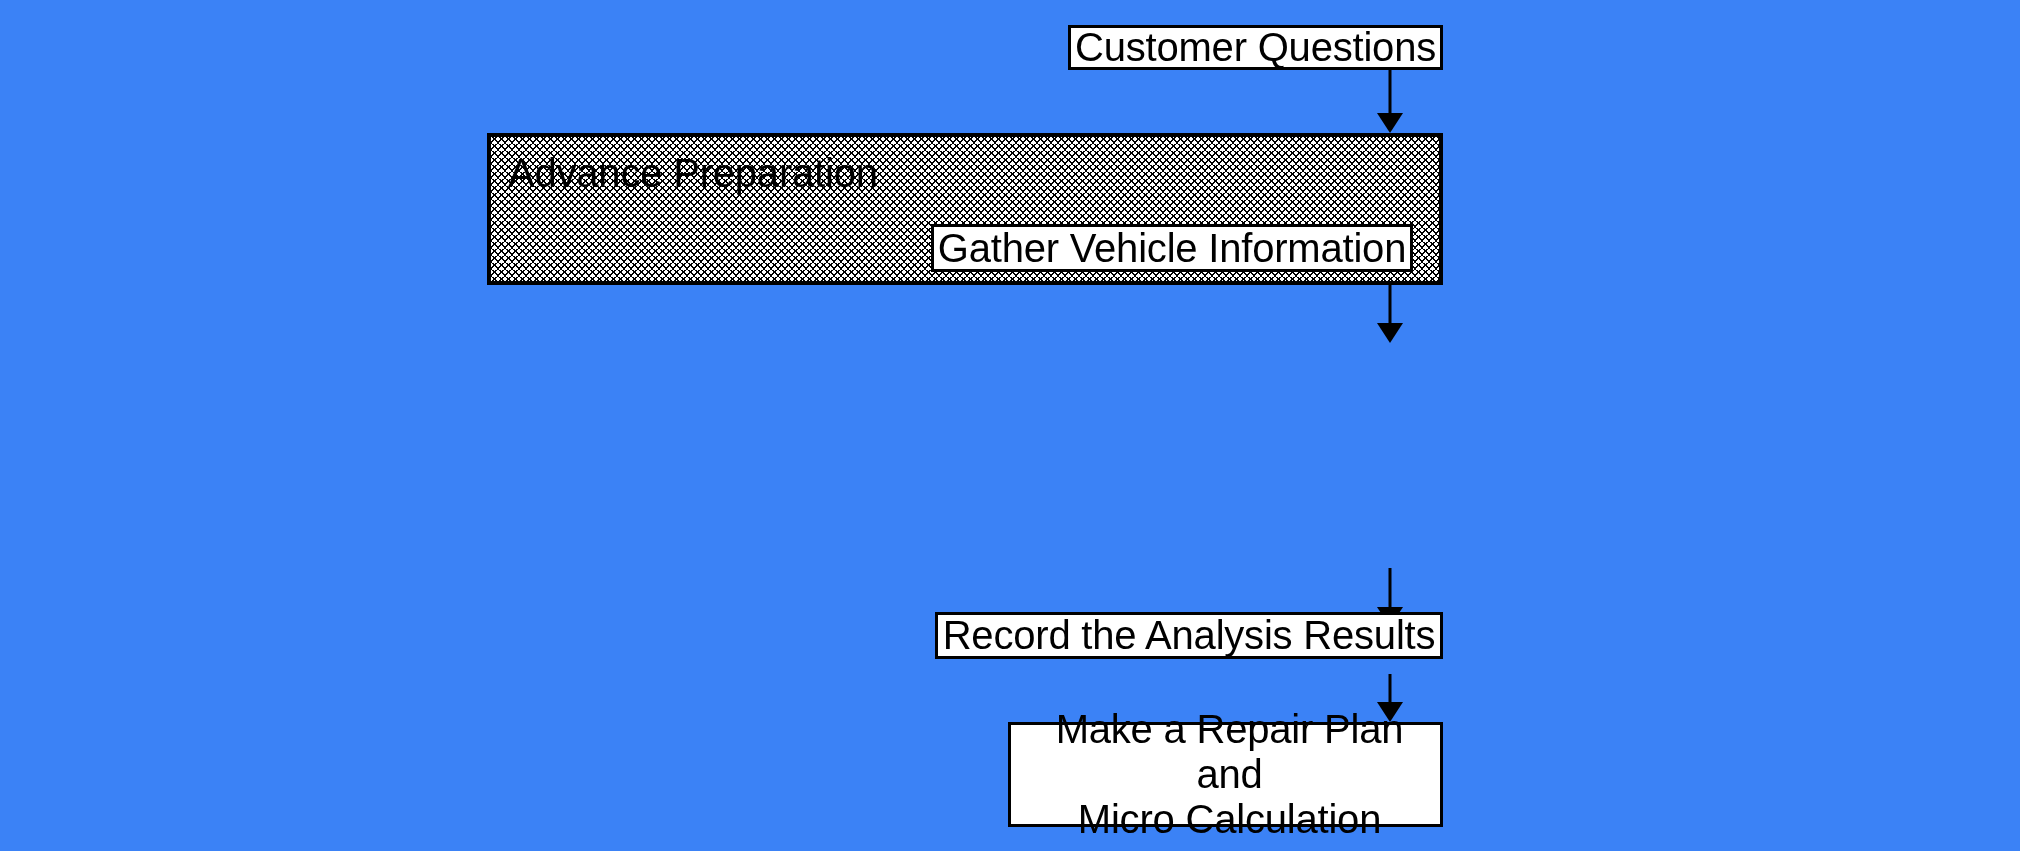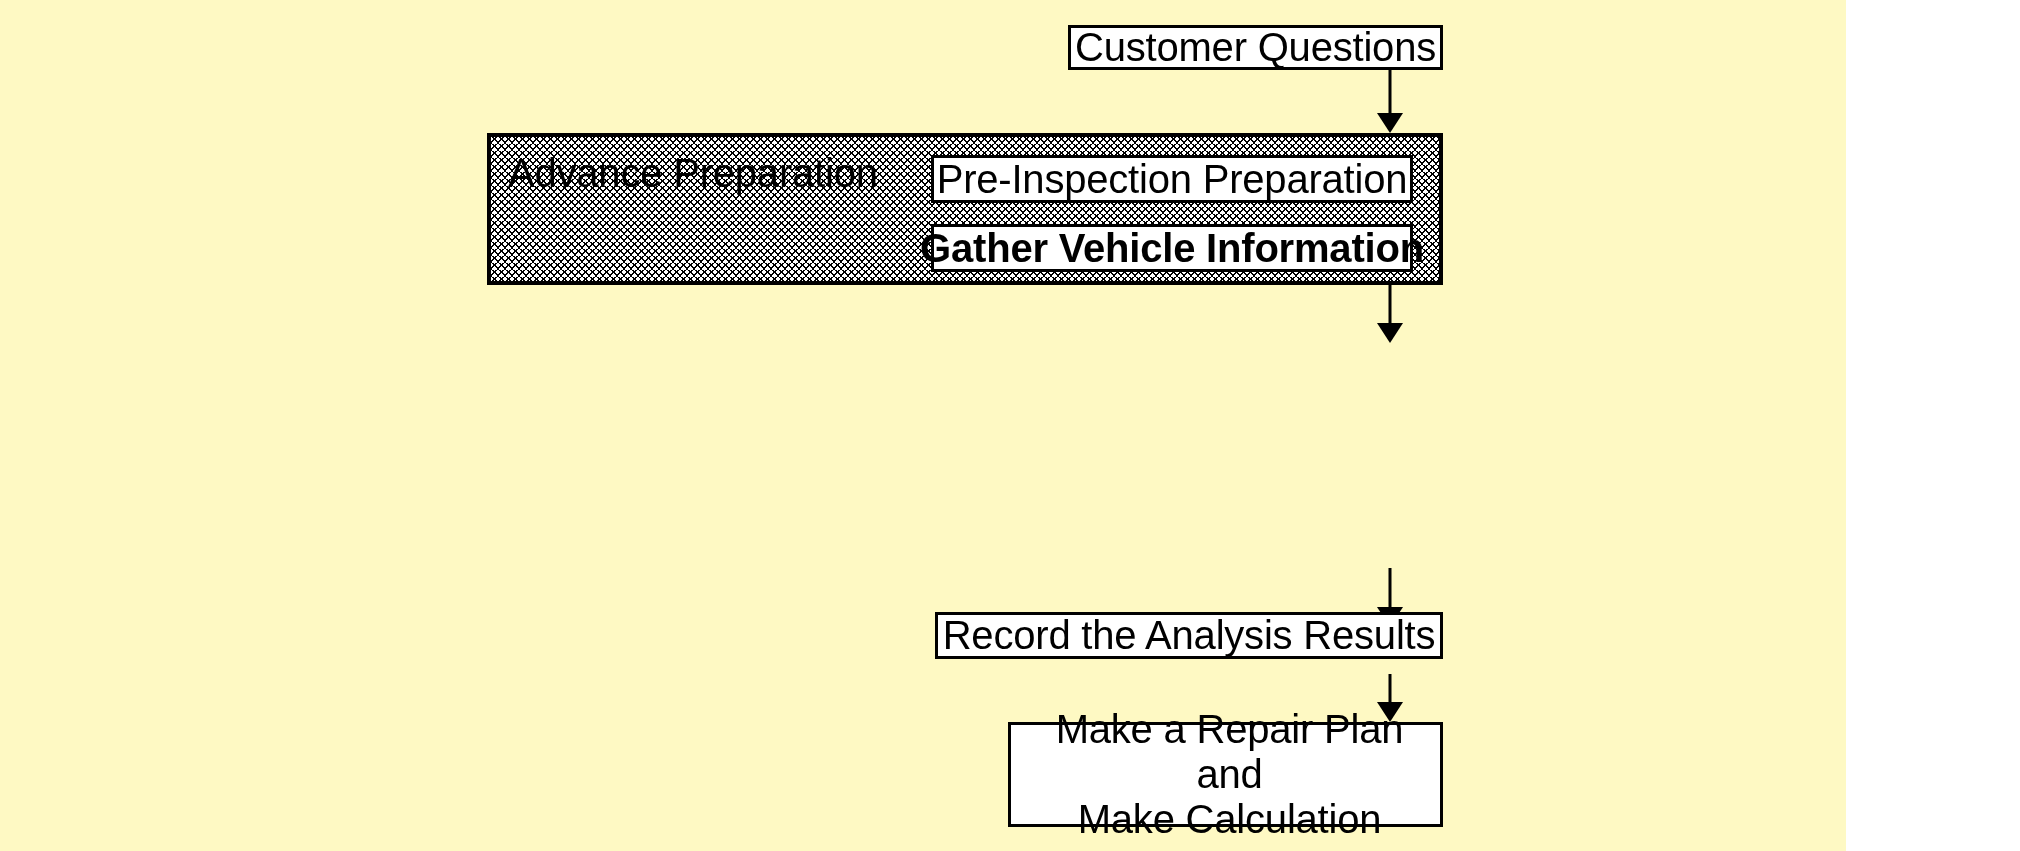--- a/index.html
+++ b/index.html
@@ -7,23 +7,23 @@
     margin: 0;
     padding: 0;
     background: #ffffff;
   }
   body {
     font-family: "Liberation Sans", sans-serif;
   }
 
   #canvas {
     position: relative;
-    width: 1846px;
+    width: 2020px;
     height: 851px;
-    background: #fef9c3;
+    background: #3b82f6;
     overflow: hidden;
   }
 
   
   .node {
     position: absolute;
     box-sizing: border-box;
     background: #ffffff;
     border: 3px solid #000000;
     color: #000000;
@@ -103,23 +103,22 @@
 
   <div class="arrow" style="left:1376px; top:70px; width:28px; height:63px;">
     <div class="shaft" style="height:45px;"></div>
     <div class="head"></div>
   </div>
 
   <div class="group" style="left:487px; top:133px; width:956px; height:152px;">
 
     <div class="group-label" style="left:17px; top:16px;">Advance Preparation</div>
 
-    <div class="node" style="left:440px; top:18px; width:482px; height:48px;">Pre-Inspection Preparation</div>
 
-    <div class="node" style="left:440px; top:87px; width:482px; height:48px;font-weight:bold;">Gather Vehicle Information</div>
+    <div class="node" style="left:440px; top:87px; width:482px; height:48px;">Gather Vehicle Information</div>
   </div>
 
   <div class="arrow" style="left:1376px; top:285px; width:28px; height:58px;">
     <div class="shaft" style="height:40px;"></div>
     <div class="head"></div>
   </div>
 
 
   <div class="arrow" style="left:1376px; top:568px; width:28px; height:59px;">
     <div class="shaft" style="height:41px;"></div>
@@ -128,16 +127,16 @@
 
   <div class="node" style="left:935px; top:612px; width:508px; height:47px;">Record the Analysis Results</div>
 
   <div class="arrow" style="left:1376px; top:674px; width:28px; height:48px;">
     <div class="shaft" style="height:30px;"></div>
     <div class="head"></div>
   </div>
 
   <div class="node multiline" style="left:1008px; top:722px; width:435px; height:105px;">
     <span>Make a Repair Plan and</span>
-    <span>Make Calculation</span>
+    <span>Micro Calculation</span>
   </div>
 
 </div>
 
 </body></html>

